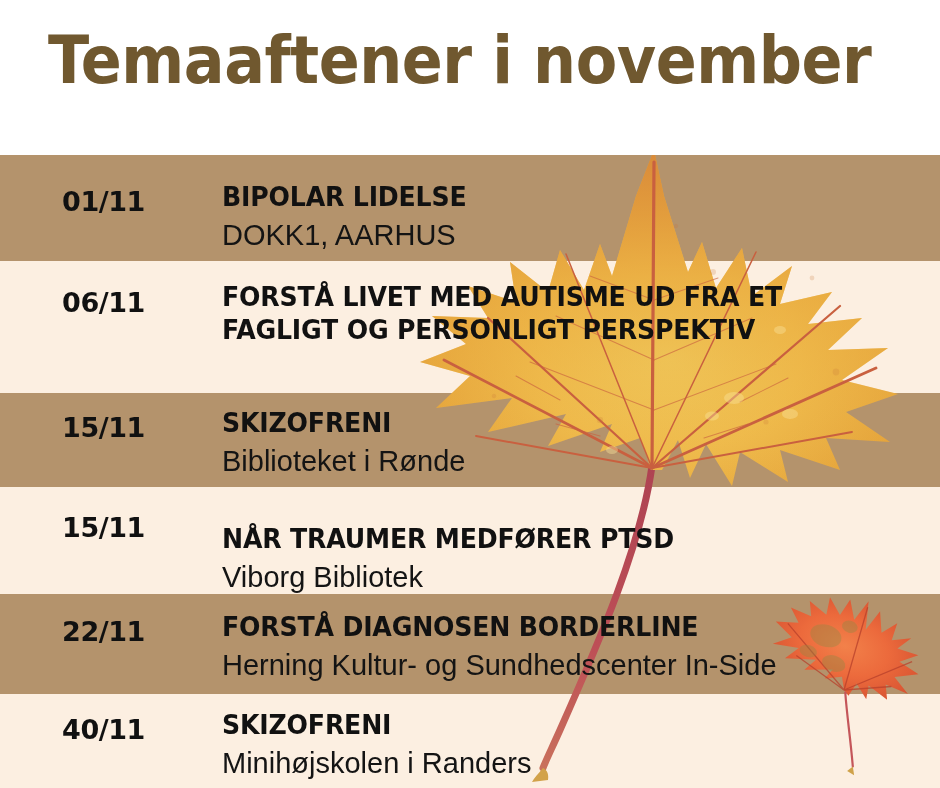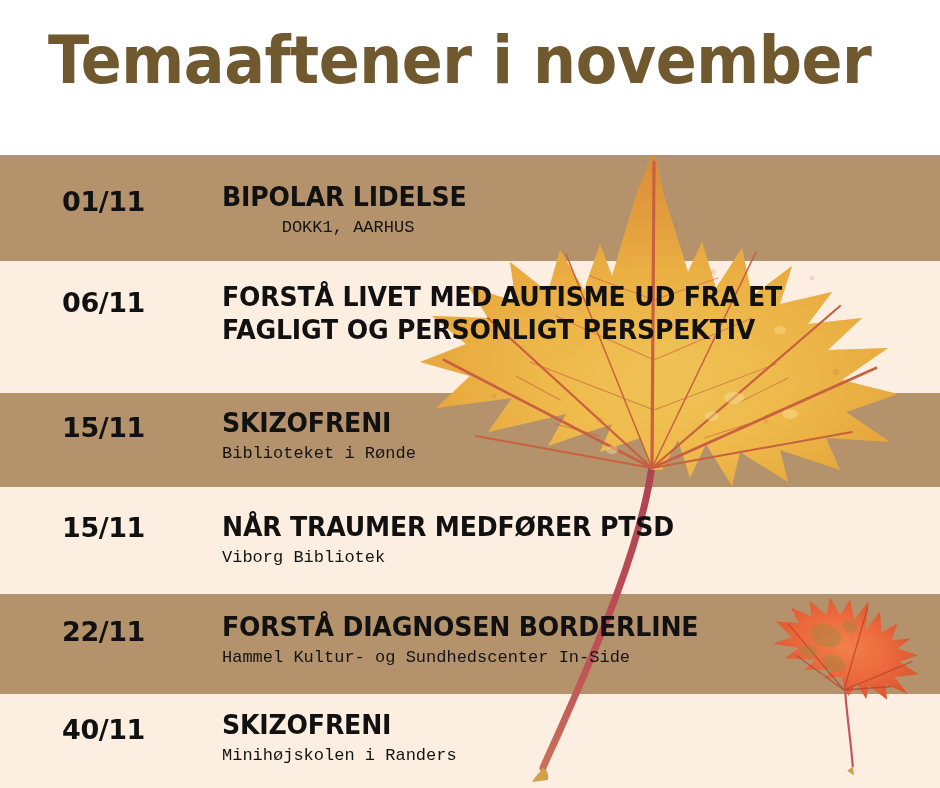--- a/index.html
+++ b/index.html
@@ -96,22 +96,22 @@
     font-size: 26px;
     font-weight: 700;
     color: #111111;
     letter-spacing: -0.2px;
     line-height: 1.28;
     white-space: pre-line;
     transform: scaleX(0.97);
     transform-origin: left top;
   }
   .row .ev-place {
-    font-family: Liberation Mono, monospace;
-    font-size: 17px;
+    font-family: Liberation Sans, sans-serif;
+    font-size: 29px;
     font-weight: 400;
     color: #141414;
     line-height: 1.25;
     margin-top: 3px;
     white-space: nowrap;
   }
 </style>
 </head>
 <body>
 
@@ -396,51 +396,51 @@
     </svg>
   </div>
 
   <div class="header">
     <div class="poster-title">Temaaftener i november</div>
   </div>
 
   <div class="rows">
       <div class="row" style="top: 155px;">
         <div class="date" style="top: 31px;">01/11</div>
-        <div class="texts" style="top: 26px; text-align: center;">
+        <div class="texts" style="top: 26px;">
           <div class="ev-title">BIPOLAR LIDELSE</div>
           <div class="ev-place">DOKK1, AARHUS</div>
         </div>
       </div>
       <div class="row" style="top: 261px;">
         <div class="date" style="top: 26px;">06/11</div>
         <div class="texts" style="top: 20px;">
           <div class="ev-title">FORSTÅ LIVET MED AUTISME UD FRA ET
  FAGLIGT OG PERSONLIGT PERSPEKTIV</div>
         </div>
       </div>
       <div class="row" style="top: 393px;">
         <div class="date" style="top: 19px;">15/11</div>
         <div class="texts" style="top: 14px;">
           <div class="ev-title">SKIZOFRENI</div>
           <div class="ev-place">Biblioteket i Rønde</div>
         </div>
       </div>
       <div class="row" style="top: 487px;">
         <div class="date" style="top: 25px;">15/11</div>
-        <div class="texts" style="top: 24px;">
+        <div class="texts" style="top: 36px;">
           <div class="ev-title">NÅR TRAUMER MEDFØRER PTSD</div>
           <div class="ev-place">Viborg Bibliotek</div>
         </div>
       </div>
       <div class="row" style="top: 594px;">
         <div class="date" style="top: 22px;">22/11</div>
         <div class="texts" style="top: 17px;">
           <div class="ev-title">FORSTÅ DIAGNOSEN BORDERLINE</div>
-          <div class="ev-place">Hammel Kultur- og Sundhedscenter In-Side</div>
+          <div class="ev-place">Herning Kultur- og Sundhedscenter In-Side</div>
         </div>
       </div>
       <div class="row" style="top: 694px;">
         <div class="date" style="top: 20px;">40/11</div>
         <div class="texts" style="top: 15px;">
           <div class="ev-title">SKIZOFRENI</div>
           <div class="ev-place">Minihøjskolen i Randers</div>
         </div>
       </div>
     </div>

